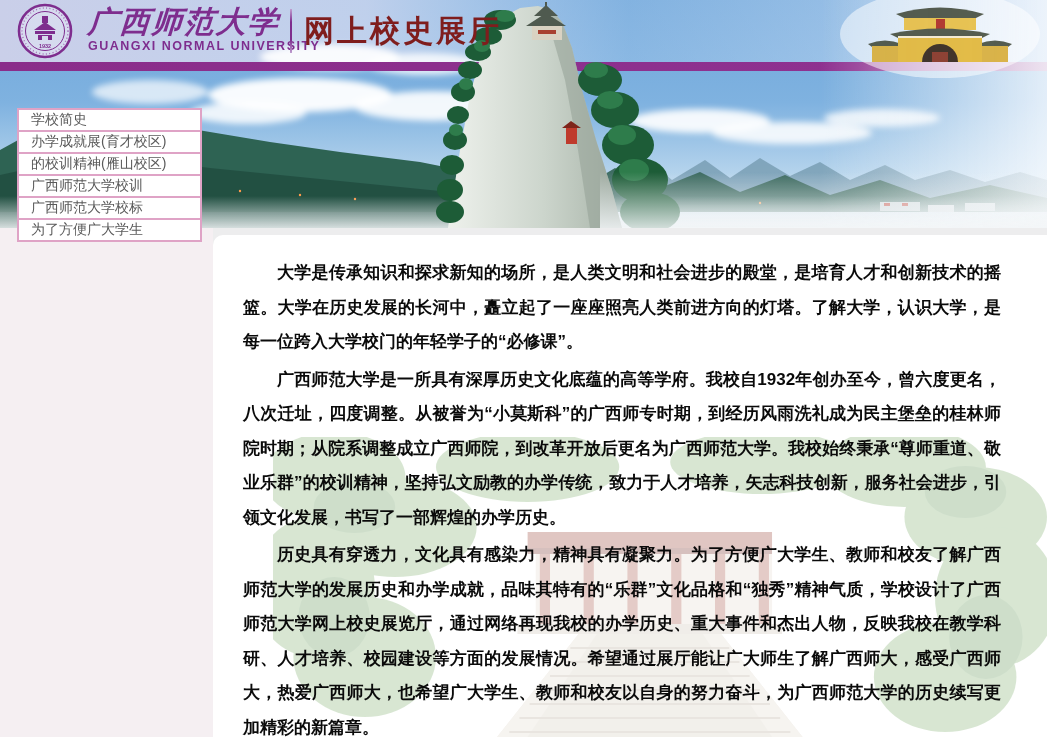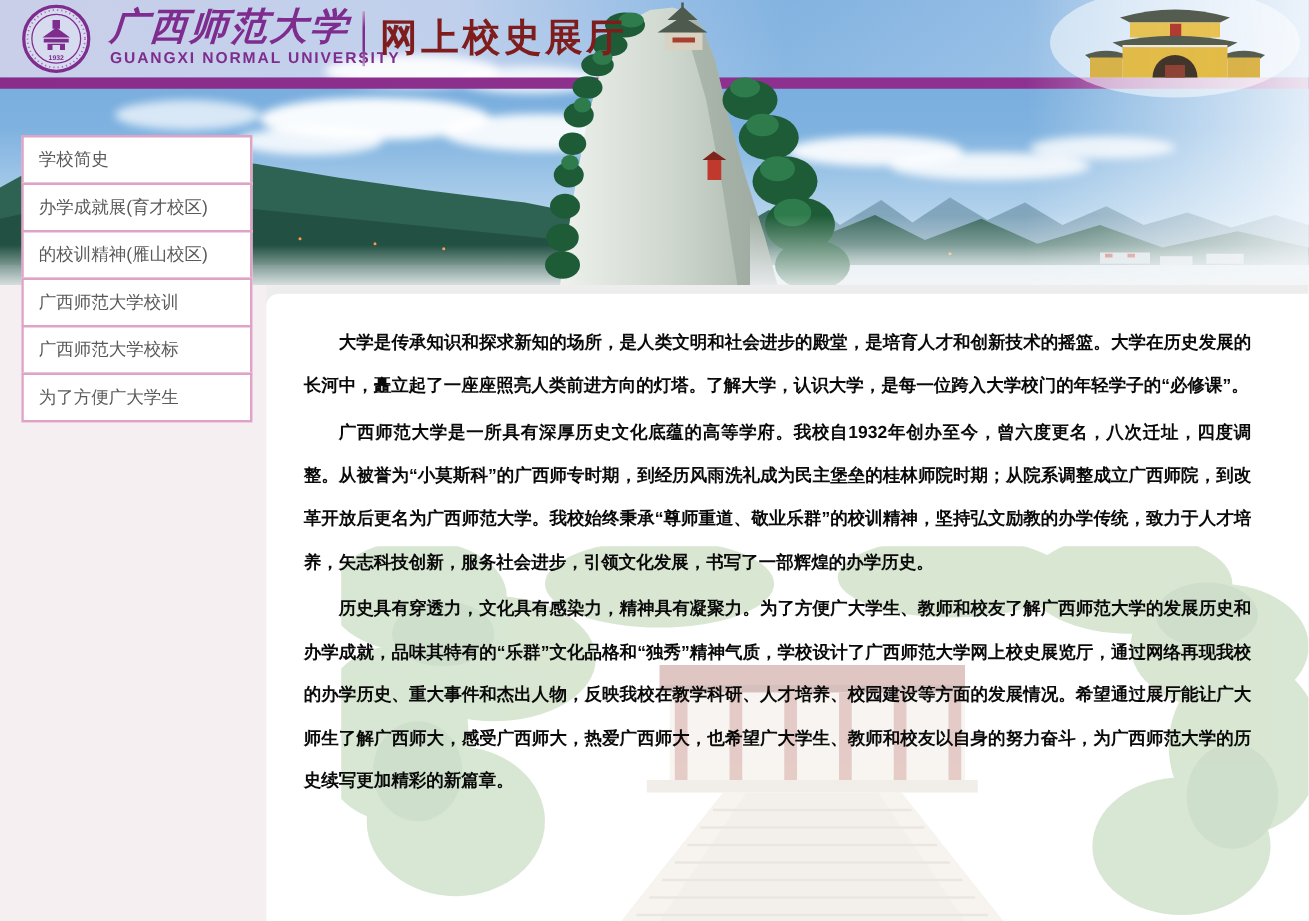--- a/index.html
+++ b/index.html
@@ -20,30 +20,30 @@
   .hdr-divider{position:absolute;left:290px;top:9px;width:2px;height:44px;
            background:linear-gradient(#c09fd0,#7e2d8e 30%,#7e2d8e 70%,#c09fd0);}
   .site-title{position:absolute;left:304px;top:11px;font-size:30px;font-weight:bold;color:#7f1d1d;
            letter-spacing:3px;line-height:40px;}
 
   
   .left-bg{position:absolute;left:0;top:228px;width:213px;bottom:0;background:#f5eff2;z-index:1;}
 
   
   .sidebar{position:absolute;left:17px;top:108px;width:185px;z-index:5;}
-  .menu-item{display:flex;align-items:center;height:40px;box-sizing:border-box;background:#ffffff;
+  .menu-item{display:flex;align-items:center;height:24px;box-sizing:border-box;background:#ffffff;
            border:2px solid #dfa3c6;margin-top:-2px;padding:0 2px 0 12px;font-size:14px;color:#5a5a5a;
            text-decoration:none;cursor:pointer;white-space:nowrap;}
   .menu-item:first-child{margin-top:0;}
 
   
   .content{position:absolute;left:213px;top:235px;right:0;bottom:0;background:#ffffff;
            border-top-left-radius:10px;padding:21px 30px 0 30px;box-sizing:border-box;
            overflow:hidden;z-index:2;}
-  .content p{position:relative;z-index:1;margin:0 16px 3px 0;font-size:14px;font-weight:bold;color:#0a0a0a;
+  .content p{position:relative;z-index:1;margin:0 16px 3px 0;font-size:17px;font-weight:bold;color:#0a0a0a;
            line-height:34.5px;text-align:justify;text-indent:2em;}
   .watermark{position:absolute;left:60px;right:0;bottom:0;height:300px;width:calc(100% - 60px);
            opacity:0.3;z-index:0;display:block;}
 </style>
 </head>
 <body>
 
 <div class="page">
 
   <svg class="top-banner" viewBox="0 0 1047 228" preserveAspectRatio="none" aria-hidden="true">

